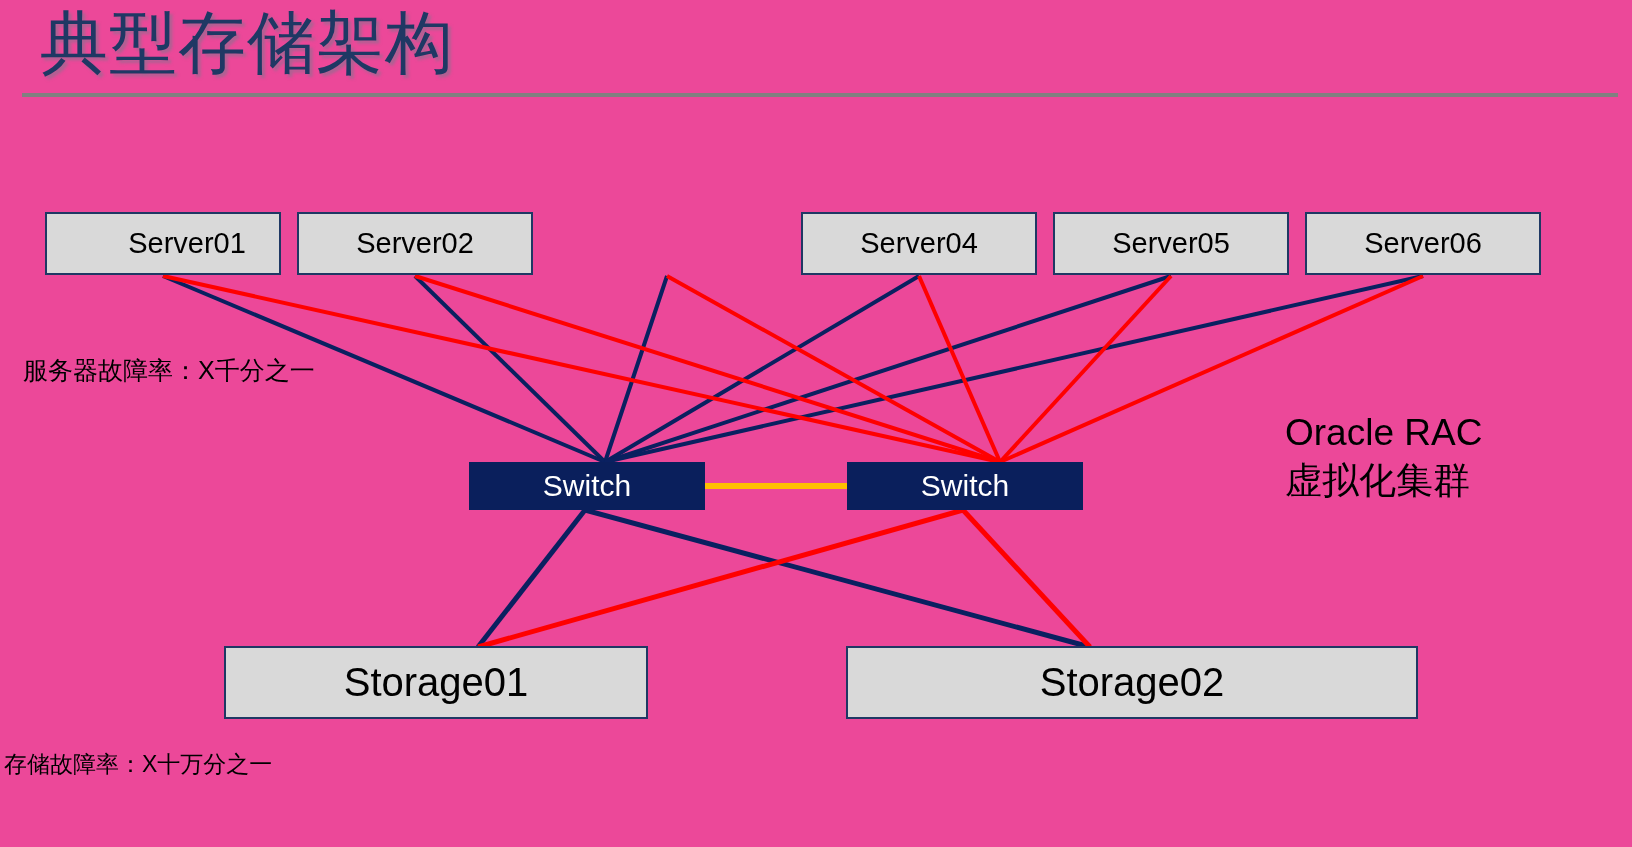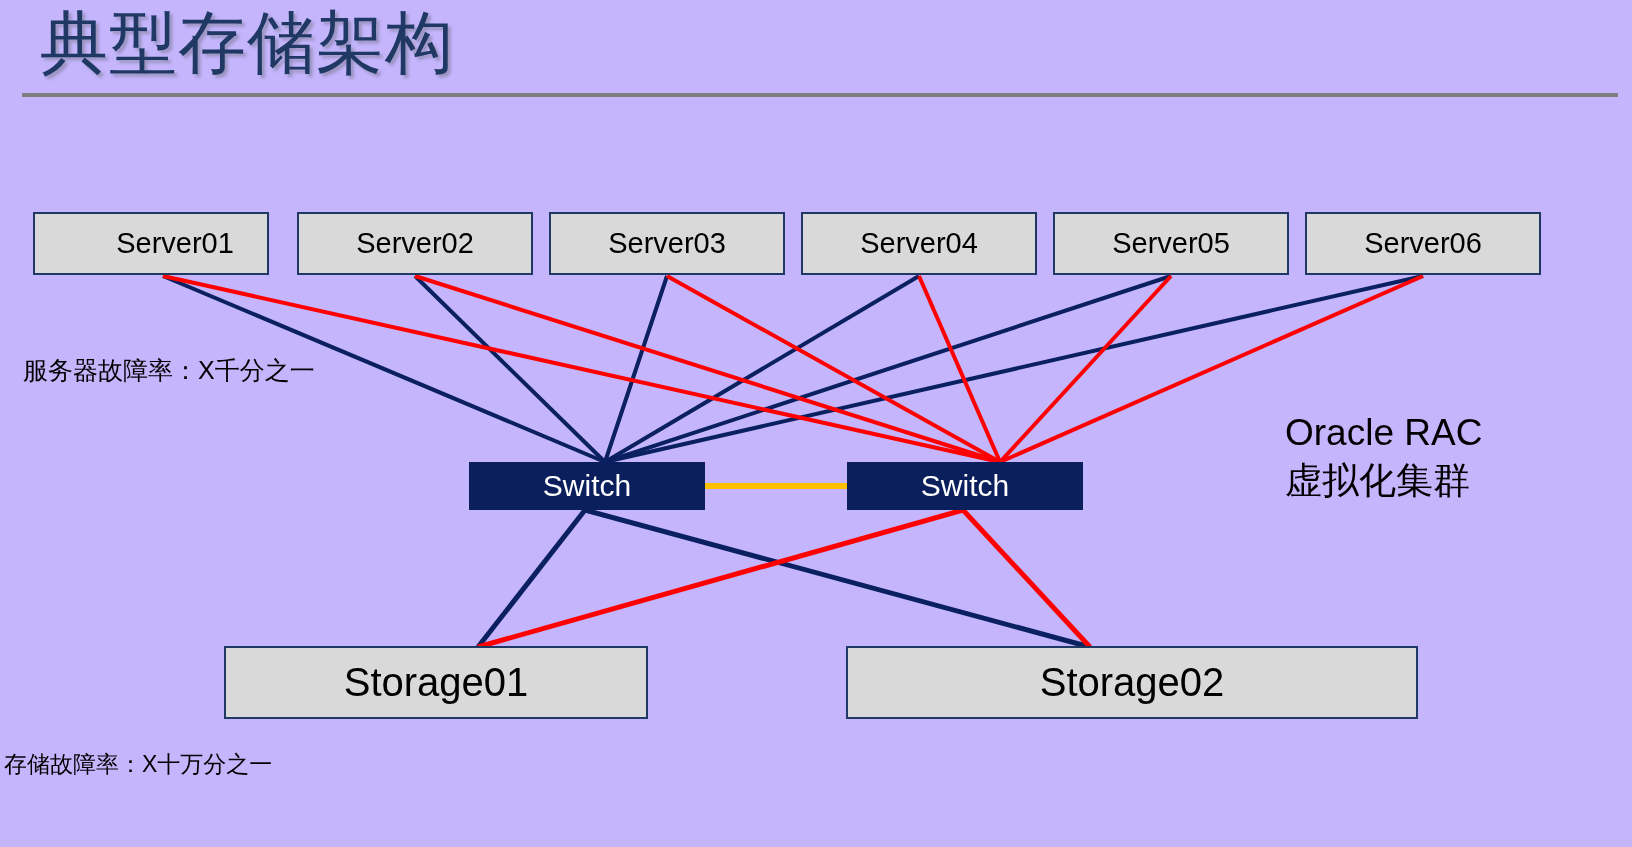--- a/index.html
+++ b/index.html
@@ -4,21 +4,21 @@
 <style>
   html, body {
     margin: 0;
     padding: 0;
     background: #ffffff;
   }
   #slide {
     position: relative;
     width: 1632px;
     height: 847px;
-    background: #c4b5fd;
+    background: #ec4899;
     overflow: hidden;
     font-family: "Liberation Sans", "DejaVu Sans", sans-serif;
   }
 
   
   #title {
     position: absolute;
     left: 40px;
     top: 2px;
     font-size: 68px;
@@ -133,28 +133,25 @@
       <line x1="919" y1="276" x2="1000" y2="462" stroke="#FF0000" stroke-width="4" stroke-linecap="butt"></line>
       <line x1="1171" y1="276" x2="1000" y2="462" stroke="#FF0000" stroke-width="4" stroke-linecap="butt"></line>
       <line x1="1423" y1="276" x2="1000" y2="462" stroke="#FF0000" stroke-width="4" stroke-linecap="butt"></line>
       <line x1="585" y1="510" x2="478" y2="647" stroke="#0A2060" stroke-width="5" stroke-linecap="butt"></line>
       <line x1="585" y1="510" x2="1090" y2="647" stroke="#0A2060" stroke-width="5" stroke-linecap="butt"></line>
       <line x1="963" y1="510" x2="478" y2="647" stroke="#FF0000" stroke-width="5" stroke-linecap="butt"></line>
       <line x1="963" y1="510" x2="1090" y2="647" stroke="#FF0000" stroke-width="5" stroke-linecap="butt"></line>
       <line x1="701" y1="486" x2="847" y2="486" stroke="#FFC000" stroke-width="6" stroke-linecap="butt"></line>
     </svg>
 
-  <div class="node server" style="left: 33px; padding-left: 48px;">
+  <div class="node server" style="left: 45px; padding-left: 48px;">
     <span>Server01</span>
   </div>
   <div class="node server" style="left: 297px;">
     <span>Server02</span>
-  </div>
-  <div class="node server" style="left: 549px;">
-    <span>Server03</span>
   </div>
   <div class="node server" style="left: 801px;">
     <span>Server04</span>
   </div>
   <div class="node server" style="left: 1053px;">
     <span>Server05</span>
   </div>
   <div class="node server" style="left: 1305px;">
     <span>Server06</span>
   </div>

